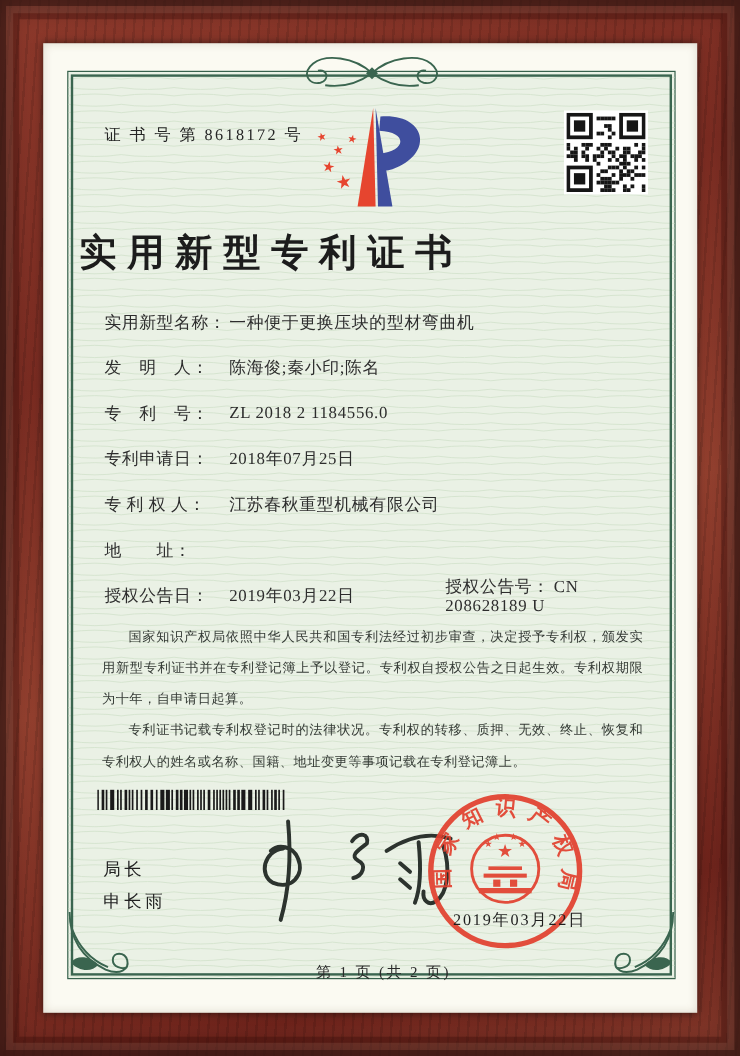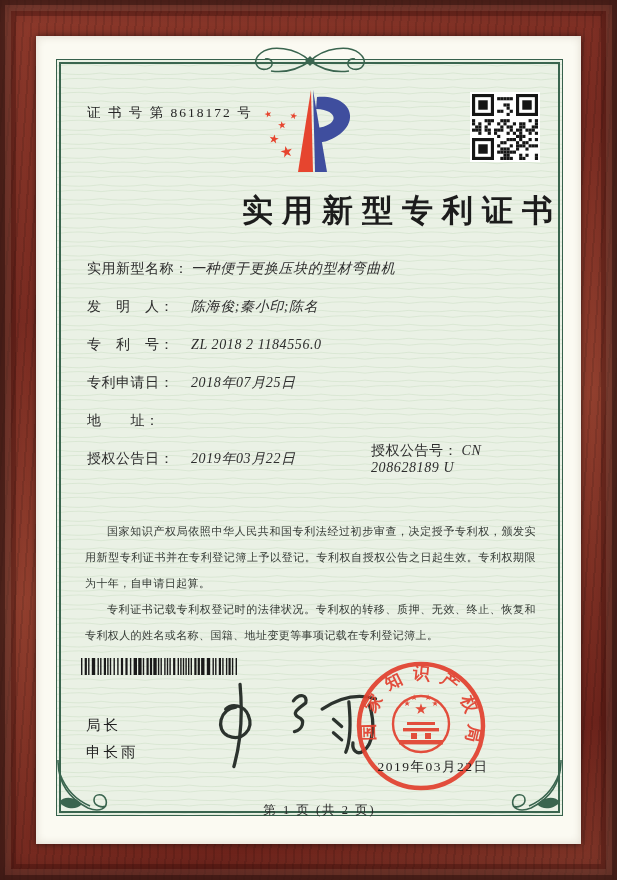--- a/index.html
+++ b/index.html
@@ -32,27 +32,27 @@
   .orn-top{left:50%;transform:translateX(-50%);top:-17px;}
   .orn-bl{left:-5px;bottom:-5px;transform:scaleX(-1);}
   .orn-br{right:-5px;bottom:-5px;}
 
   .cert-no{position:absolute;left:30px;top:44px;font-size:13.5px;letter-spacing:2px;color:#252525;}
   .logo{position:absolute;left:50%;margin-left:-57px;top:24px;width:114px;height:94px;}
   .lstar{fill:#e6452f;}
   .qr{position:absolute;right:22px;top:32px;width:66px;height:66px;background:#fff;padding:2px;}
   .qr .d{fill:#161616}.qr .l{fill:#ffffff}
 
-  .title{position:absolute;top:130px;left:0;right:0;text-align:right;
+  .title{position:absolute;top:130px;left:0;right:0;text-align:left;
     font-size:31px;font-weight:bold;color:#1c1c1c;letter-spacing:9px;text-indent:9px;}
 
   .fields{position:absolute;left:30px;right:24px;top:190px;}
   .frow{display:flex;align-items:center;height:38px;font-size:14px;color:#2d2d2d;}
   .flabel{width:104px;flex:none;letter-spacing:.5px;}
-  .fval{letter-spacing:.6px;font-style:italic;}
+  .fval{letter-spacing:.6px;}
   .grant1{display:inline-flex;width:284px;flex:none;}
 
   .paras{position:absolute;left:28px;right:26px;top:458px;font-size:11px;line-height:26px;
     color:#343a35;text-align:justify;}
   .paras p{margin:0;text-indent:2em;letter-spacing:.4px;}
 
   .barcode{position:absolute;left:24px;top:598px;width:162px;height:17px;}
   .barcode rect{fill:#1a1a1a;}
 
   .director{position:absolute;left:29px;top:652px;font-size:14.5px;color:#222;letter-spacing:3px;line-height:27px;}
@@ -361,20 +361,24 @@
           </div>
           <div class="frow">
             <span class="flabel">专　利　号：</span>
             <span class="fval">ZL 2018 2 1184556.0</span>
           </div>
           <div class="frow">
             <span class="flabel">专利申请日：</span>
             <span class="fval">2018年07月25日</span>
           </div>
           <div class="frow">
+            <span class="flabel">专 利 权 人：</span>
+            <span class="fval">江苏春秋重型机械有限公司</span>
+          </div>
+          <div class="frow">
             <span class="flabel">地　　址：</span>
           </div>
           <div class="frow">
             <span class="grant1">
               <span class="flabel">授权公告日：</span>
               <span class="fval">2019年03月22日</span>
             </span>
             <span>
               <span class="flabel" style="width:auto">授权公告号：</span>
               <span class="fval">CN 208628189 U</span>

